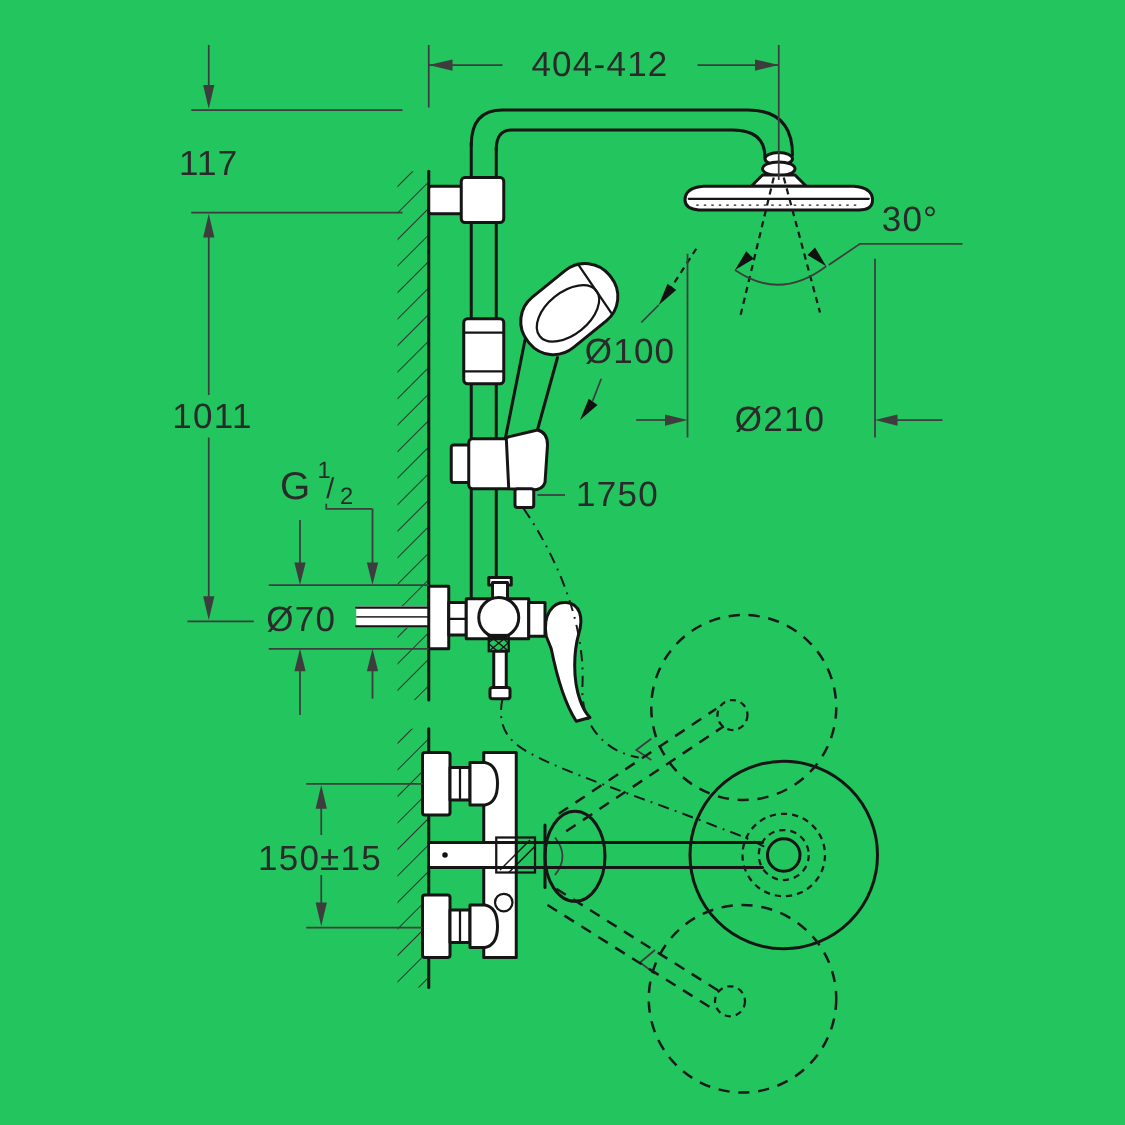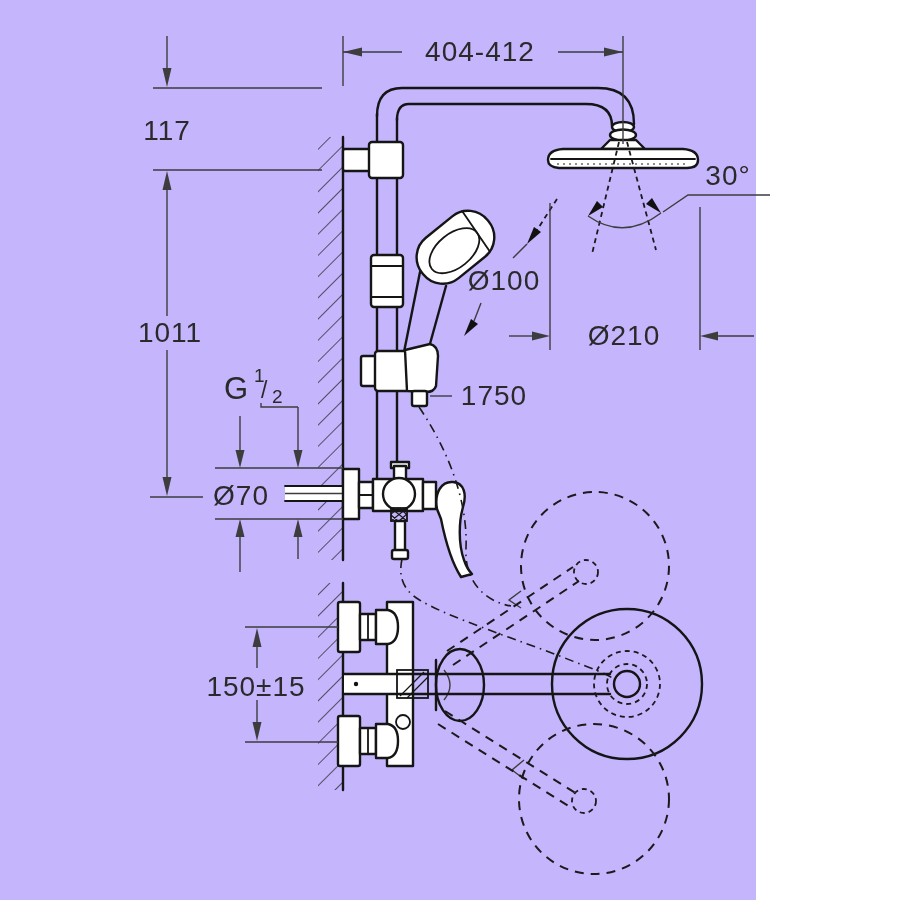--- a/index.html
+++ b/index.html
@@ -1,16 +1,16 @@
 <!DOCTYPE html>
 <html><head>
 <meta charset="utf-8">
 <style>
   html,body{margin:0;padding:0;background:#fff;}
-  .stage{width:756px;height:900px;background:#c4b5fd;position:relative;font-family:"Liberation Sans",sans-serif;}
+  .stage{width:900px;height:900px;background:#22c55e;position:relative;font-family:"Liberation Sans",sans-serif;}
   svg{display:block;}
   .ol   {stroke:#151515;stroke-width:2.4;fill:none;stroke-linecap:round;stroke-linejoin:round;}
   .olf  {stroke:#151515;stroke-width:2.4;fill:#fff;stroke-linecap:round;stroke-linejoin:round;}
   .olt  {stroke:#151515;stroke-width:1.8;fill:none;stroke-linecap:round;}
   .thin {stroke:#3d3d3d;stroke-width:1.4;fill:none;}
   .dash {stroke:#1a1a1a;stroke-width:2;fill:none;stroke-dasharray:9 7;}
   .dashs{stroke:#1a1a1a;stroke-width:1.8;fill:none;stroke-dasharray:5 4;}
   .dashdot{stroke:#1a1a1a;stroke-width:1.6;fill:none;stroke-dasharray:9 5 1.5 5;}
   .arr  {fill:#3d3d3d;stroke:none;}
   .arrb {fill:#111;stroke:none;}

